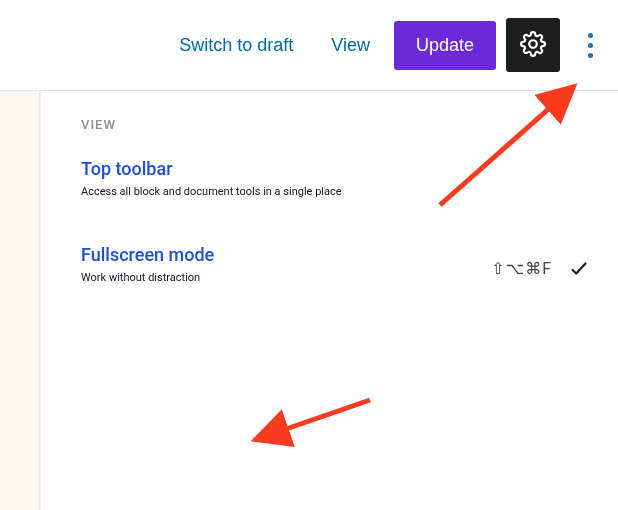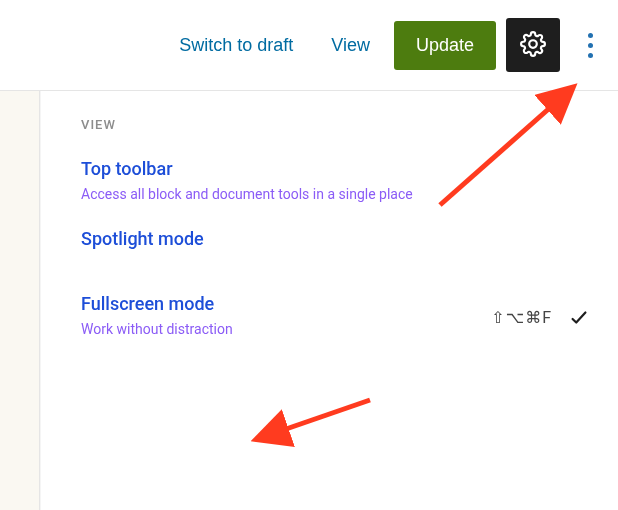--- a/index.html
+++ b/index.html
@@ -21,21 +21,21 @@
   }
   .btn-text {
     color: #006ba1;
     background: transparent;
     border: none;
     font-size: 18px;
     padding: 10px 14px;
     cursor: pointer;
   }
   .btn-primary {
-    background: #4d7c0f;
+    background: #6d28d9;
     color: #fff;
     border: none;
     font-size: 18px;
     padding: 14px 22px;
     border-radius: 3px;
     cursor: pointer;
   }
   .btn-settings {
     width: 54px;
     height: 54px;
@@ -96,22 +96,22 @@
     position: relative;
     cursor: pointer;
   }
   .menu-item-title {
     font-size: 18px;
     color: #1d4ed8;
     font-weight: 500;
     margin-bottom: 6px;
   }
   .menu-item-desc {
-    font-size: 14px;
-    color: #8b5cf6;
+    font-size: 11px;
+    color: #0f172a;
     line-height: 1.35;
     max-width: 370px;
   }
   .menu-item-row {
     display: flex;
     align-items: flex-start;
     justify-content: space-between;
     margin-top: 44px;
   }
   .shortcut-area {
@@ -161,21 +161,20 @@
   <div class="panel-shadow-left"></div>
   <div class="menu-panel">
     <div class="section-label">VIEW</div>
 
     <div class="menu-item">
       <div class="menu-item-title">Top toolbar</div>
       <div class="menu-item-desc">Access all block and document tools in a single place</div>
     </div>
 
     <div class="menu-item">
-      <div class="menu-item-title">Spotlight mode</div>
     </div>
 
     <div class="menu-item">
       <div class="menu-item-row">
         <div>
           <div class="menu-item-title">Fullscreen mode</div>
           <div class="menu-item-desc">Work without distraction</div>
         </div>
         <div class="shortcut-area">
           <span class="shortcut">⇧⌥⌘F</span>

